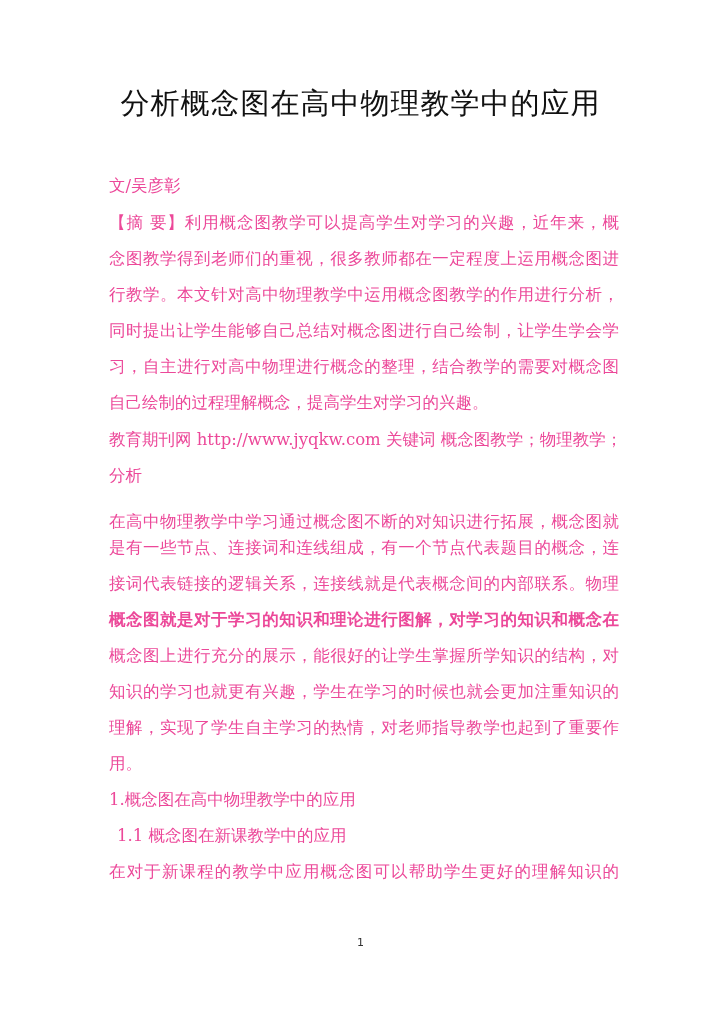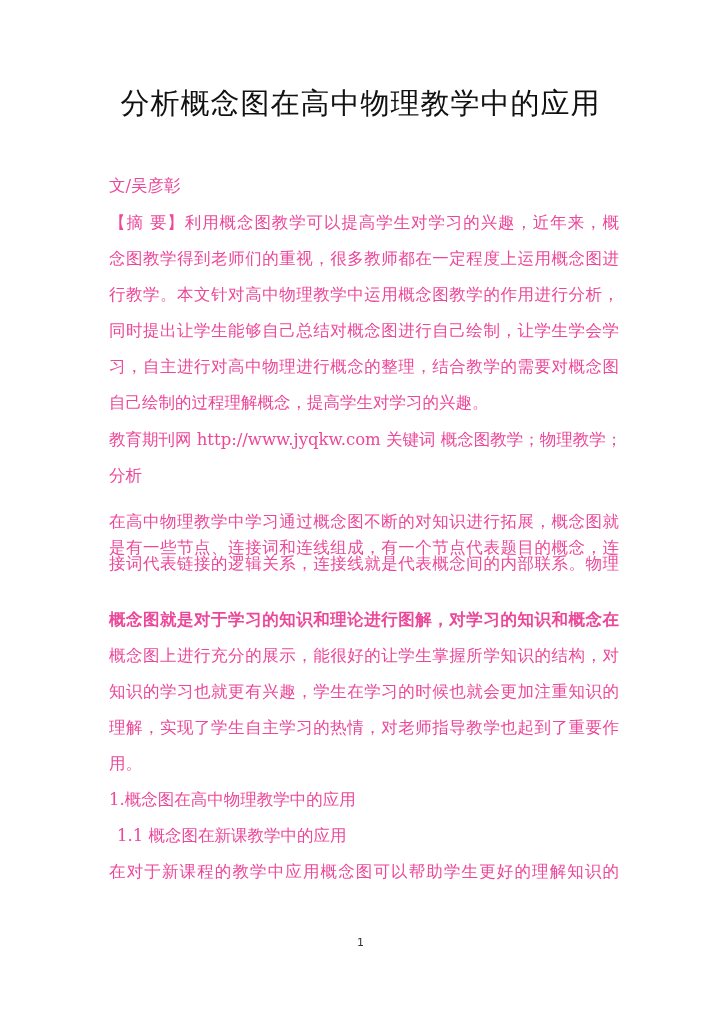--- a/index.html
+++ b/index.html
@@ -25,21 +25,21 @@
   <div class="line" style="top:285px;">行教学。本文针对高中物理教学中运用概念图教学的作用进行分析，</div>
   <div class="line" style="top:249px;">念图教学得到老师们的重视，很多教师都在一定程度上运用概念图进</div>
   <div class="line" style="top:321px;">同时提出让学生能够自己总结对概念图进行自己绘制，让学生学会学</div>
   <div class="line" style="top:357px;">习，自主进行对高中物理进行概念的整理，结合教学的需要对概念图</div>
   <div class="line last" style="top:393px;">自己绘制的过程理解概念，提高学生对学习的兴趣。</div>
   <div class="line" style="top:430px;">教育期刊网 http://www.jyqkw.com 关键词  概念图教学；物理教学；</div>
   <div class="line last" style="top:466px;">分析</div>
 
   <div class="line" style="top:512px;">在高中物理教学中学习通过概念图不断的对知识进行拓展，概念图就</div>
   <div class="line" style="top:538px;">是有一些节点、连接词和连线组成，有一个节点代表题目的概念，连</div>
-  <div class="line" style="top:554px;">接词代表链接的逻辑关系，连接线就是代表概念间的内部联系。物理</div>
+  <div class="line" style="top:574px;">接词代表链接的逻辑关系，连接线就是代表概念间的内部联系。物理</div>
   <div class="line" style="top:610px;font-weight:bold;">概念图就是对于学习的知识和理论进行图解，对学习的知识和概念在</div>
   <div class="line" style="top:646px;">概念图上进行充分的展示，能很好的让学生掌握所学知识的结构，对</div>
   <div class="line" style="top:682px;">知识的学习也就更有兴趣，学生在学习的时候也就会更加注重知识的</div>
   <div class="line" style="top:718px;">理解，实现了学生自主学习的热情，对老师指导教学也起到了重要作</div>
   <div class="line last" style="top:754px;">用。</div>
 
   <div class="line last" style="top:790px;">1.概念图在高中物理教学中的应用</div>
   <div class="line last" style="top:826px;margin-left:8px;">1.1 概念图在新课教学中的应用</div>
   <div class="line" style="top:862px;">在对于新课程的教学中应用概念图可以帮助学生更好的理解知识的</div>
 

